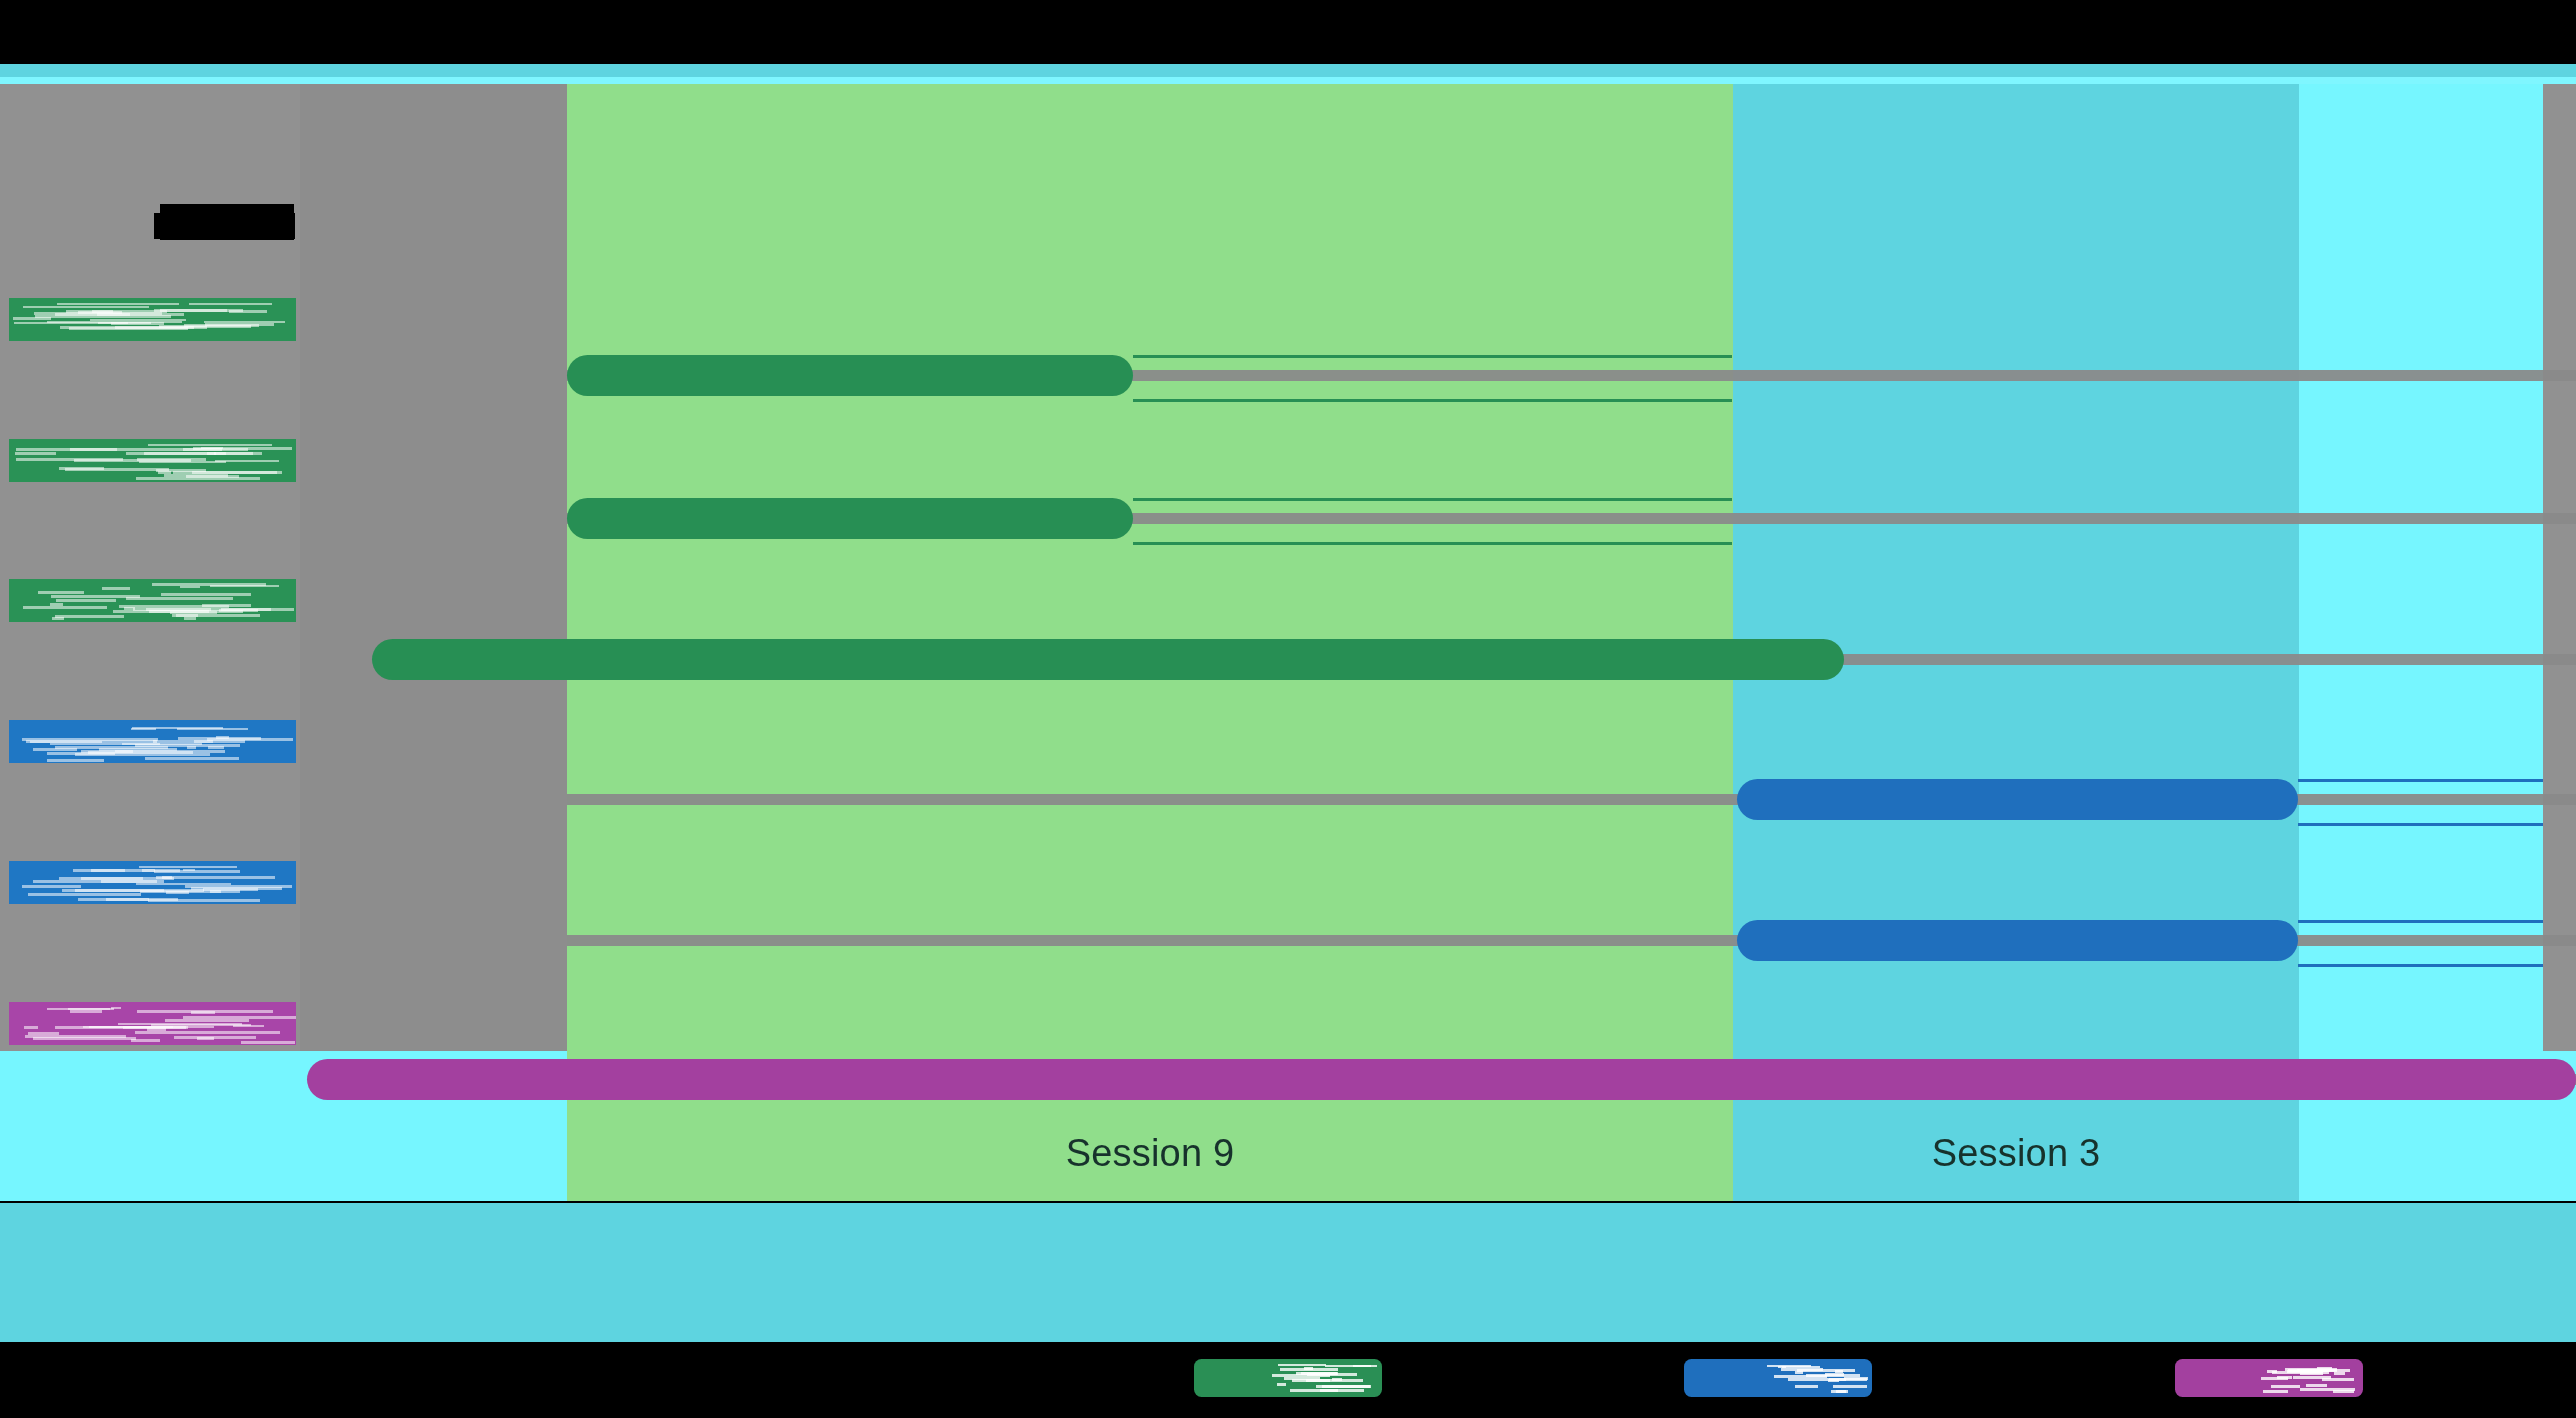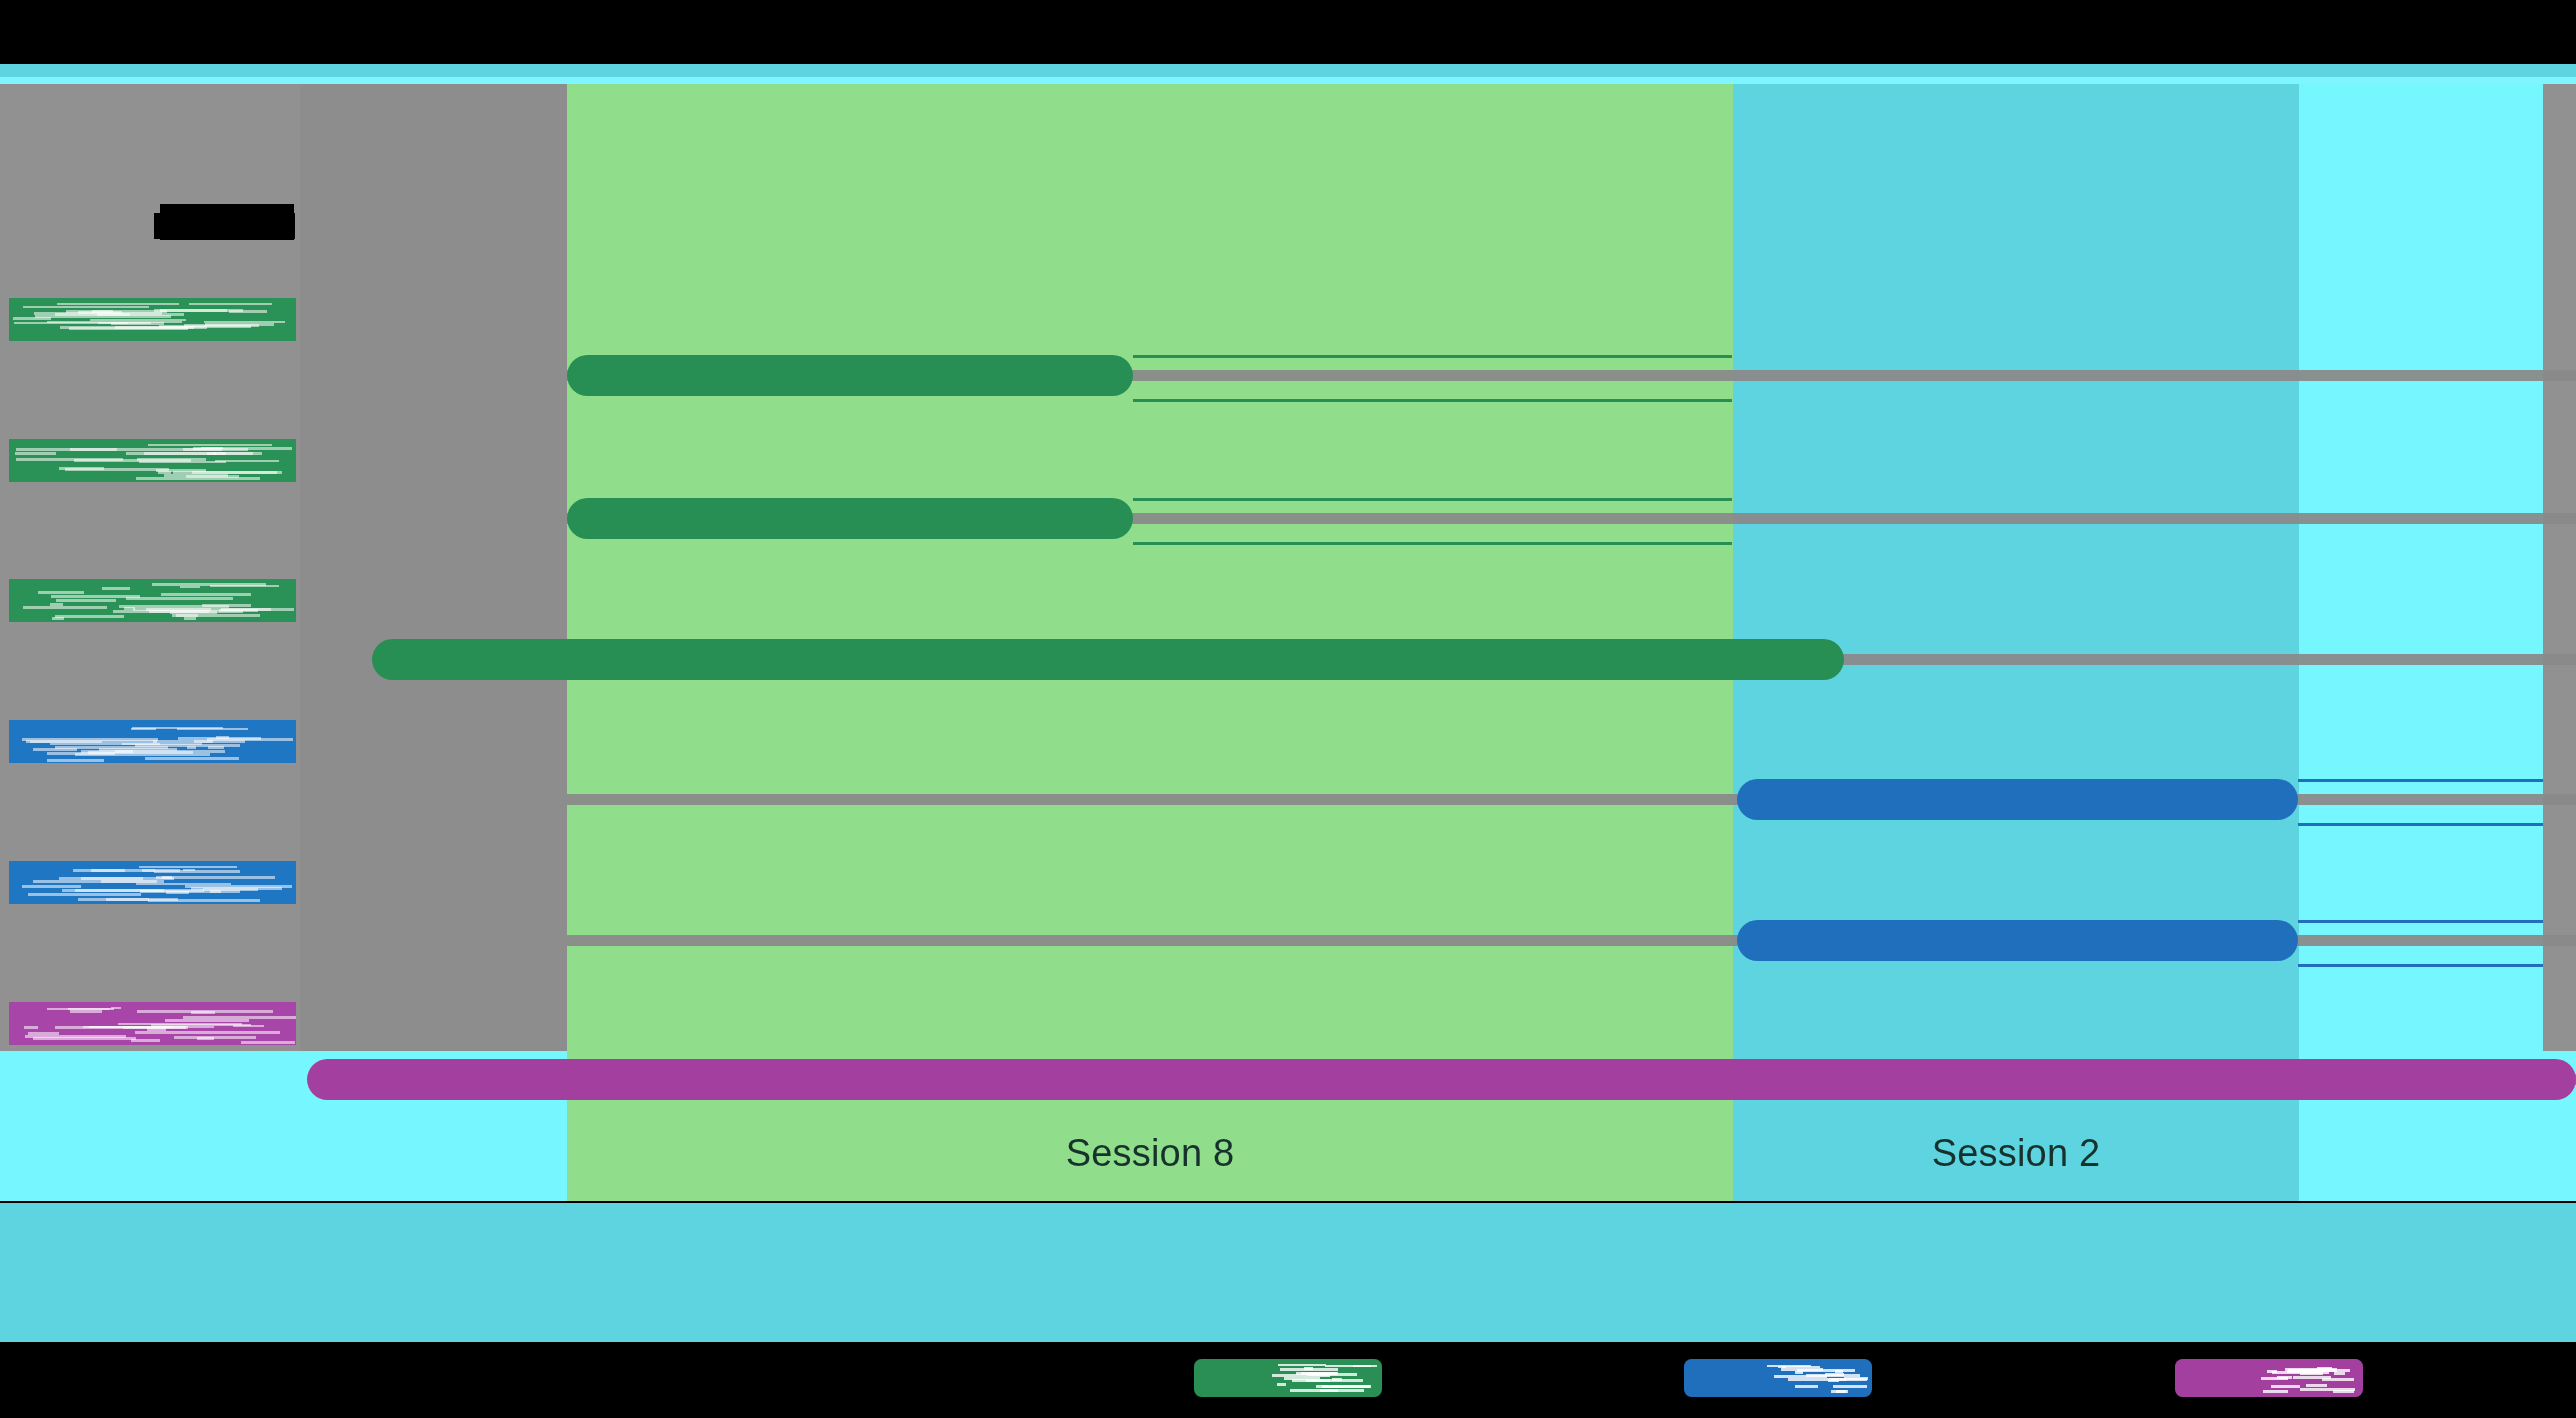--- a/index.html
+++ b/index.html
@@ -78,24 +78,24 @@
 <body>
 
 <div id="root">
 
   <div class="strip strip-a"></div>
   <div class="strip strip-b"></div>
 
   <div class="plot">
 
     <div class="band band-s1">
-      <div class="band-label">Session 8</div>
+      <div class="band-label">Session 9</div>
     </div>
     <div class="band band-s2">
-      <div class="band-label">Session 2</div>
+      <div class="band-label">Session 3</div>
     </div>
     <div class="band band-s3">
       <div class="band-label"></div>
     </div>
 
     <div class="gutter"></div>
     <div class="gutter-inner"></div>
     <div class="rightgutter"></div>
     <div class="footstrip"></div>
     <div class="footstrip2"></div>

